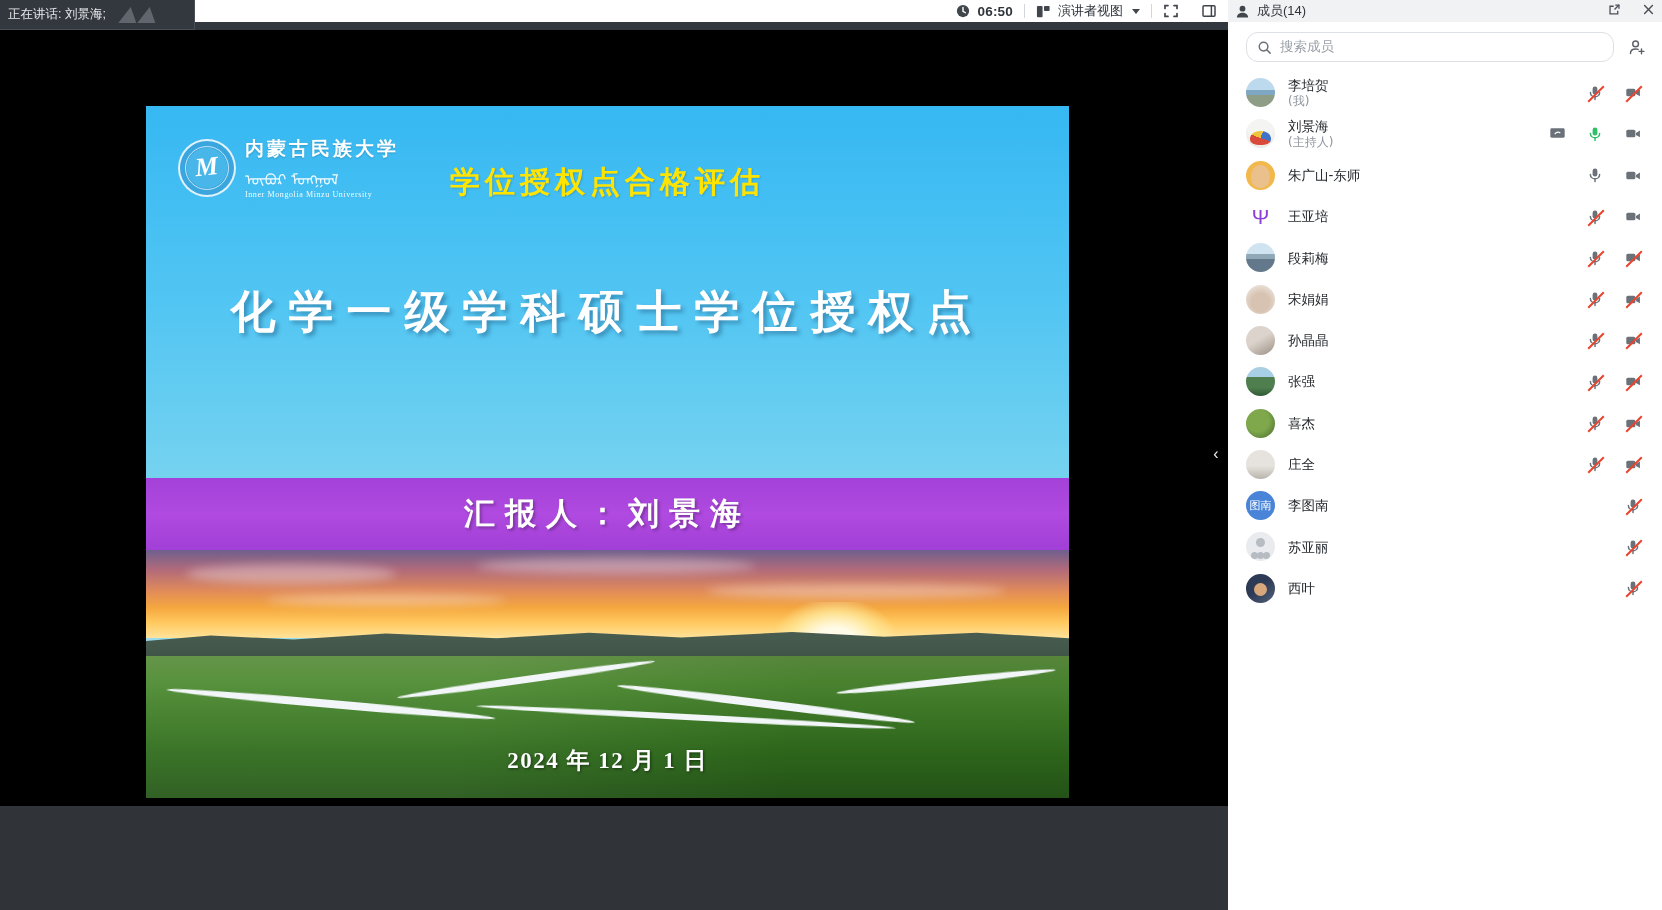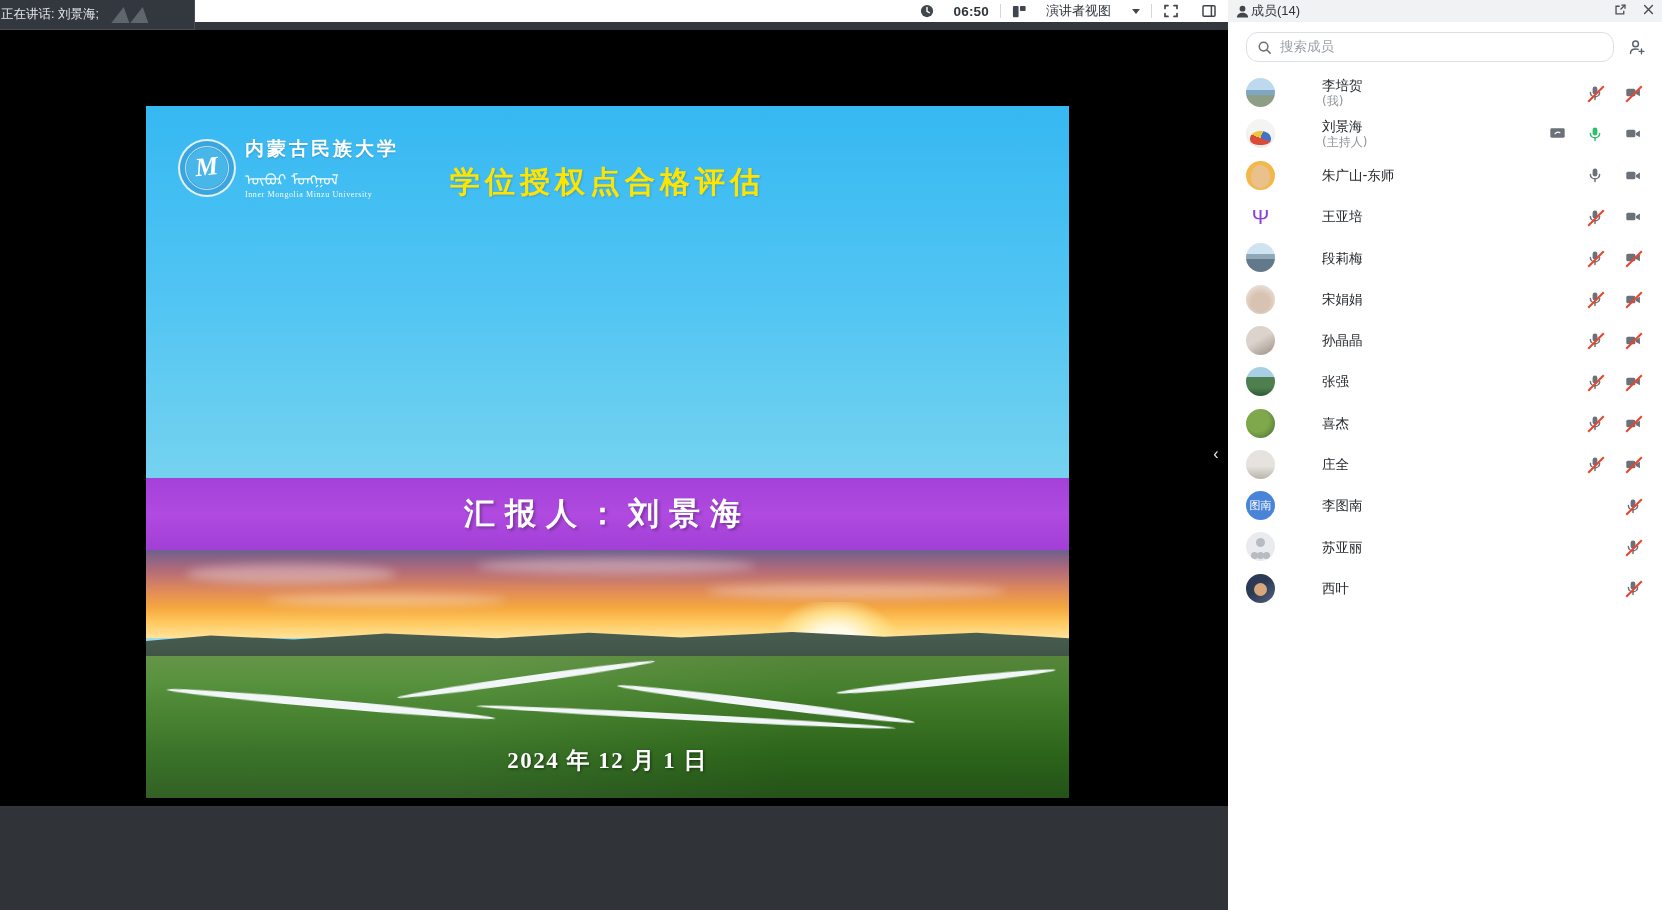--- a/index.html
+++ b/index.html
@@ -5,48 +5,48 @@
   * { margin:0; padding:0; box-sizing:border-box; }
   html,body { width:1662px; height:910px; overflow:hidden;
               font-family:"Liberation Sans","DejaVu Sans",sans-serif;
               background:#000; }
   #app { position:relative; width:1662px; height:910px; }
 
   
   .speaking-pill{
     position:absolute; left:0; top:0; width:195px; height:30px;
     background:#33373e; color:#e6e8eb; font-size:12.5px;
-    display:flex; align-items:center; padding-left:1px;
+    display:flex; align-items:center; padding-left:8px;
     border-right:1px solid #4a4f57; border-bottom:1px solid #4a4f57;
     z-index:40; overflow:hidden;
   }
   .speaking-pill .txt{ white-space:nowrap; }
   .speaking-pill .wave{ margin-left:14px; display:flex; gap:1px; opacity:.45; }
   .speaking-pill .wave i{ display:block; width:0; height:0;
      border-left:9px solid transparent; border-right:9px solid transparent;
      border-bottom:16px solid #9aa0a8; transform:skewX(-12deg);}
 
   
   .toolbar{
     position:absolute; left:195px; top:0; width:1033px; height:22px;
     background:#ffffff; display:flex; align-items:center;
     justify-content:flex-end; gap:0; z-index:35; color:#2f343b;
   }
-  .tb-group{ display:flex; align-items:center; gap:19px; padding:0 11px;
+  .tb-group{ display:flex; align-items:center; gap:7px; padding:0 11px;
              font-size:13px; white-space:nowrap; height:14px;}
   .tb-sep{ width:1px; height:14px; background:#d3d6da; }
   .tb-time{ font-weight:700; letter-spacing:.2px; font-size:13.5px; }
   .icon{ display:inline-block; line-height:0; }
   .caret{ width:0;height:0;border-left:4.5px solid transparent;
           border-right:4.5px solid transparent;border-top:5px solid #41464d;margin-left:2px;}
 
   
   .panel-head{
     position:absolute; left:1228px; top:0; width:434px; height:22px;
-    background:#f1f2f4; display:flex; align-items:center; gap:1px;
+    background:#f1f2f4; display:flex; align-items:center; gap:7px;
     padding-left:7px; z-index:36; color:#2f343b; font-size:13px;
   }
   .panel-head .spacer{ flex:1; }
   .panel-head .hbtn{ padding:0 7px; cursor:default; }
 
   
   .app-bg{ position:absolute; inset:0; background:#000; z-index:1; }
   .dark-top{ position:absolute; left:0; top:30px; width:1228px; height:50px;
              background:#000; z-index:2;}
   .dark-strip{ position:absolute; left:0; top:22px; width:1228px; height:8px;
@@ -125,21 +125,21 @@
   
   .members{ position:absolute; left:1228px; top:22px; width:434px; height:888px;
      background:#fff; z-index:30; display:flex; flex-direction:column;}
   .search-row{ display:flex; align-items:center; gap:10px; padding:10px 12px 8px 18px;}
   .search-box{ flex:1; height:30px; border:1px solid #dcdfe3; border-radius:12px;
      display:flex; align-items:center; gap:8px; padding:0 10px; background:#fff;}
   .search-box .ph{ color:#9aa0a8; font-size:13.5px; font-family:"DejaVu Sans",sans-serif;}
   .invite{ width:26px; height:26px; display:flex; align-items:center; justify-content:center;}
 
   .mlist{ flex:1; overflow:hidden; padding-top:2px; }
-  .mrow{ display:flex; align-items:center; height:41.3px; padding:0 20px 0 18px;gap:34px; }
+  .mrow{ display:flex; align-items:center; height:41.3px; padding:0 20px 0 18px; }
   .av{ width:29px; height:29px; border-radius:50%; flex:0 0 29px; overflow:hidden;
        position:relative; background:#cfd4da; }
   .mname{ margin-left:13px; flex:1; display:flex; flex-direction:column; line-height:1.22;}
   .mname .n{ font-size:13.5px; color:#24282d; font-family:"DejaVu Sans",sans-serif;}
   .mname .r{ font-size:12px; color:#8e949c; font-family:"DejaVu Sans",sans-serif;}
   .micons{ display:flex; align-items:center; gap:20px; }
   .micons.narrow{ gap:0; }
   .ic{ width:18px; height:18px; position:relative; display:flex;
        align-items:center; justify-content:center;}
   .slash{ position:absolute; left:-1px; top:50%; width:22px; height:2px;
@@ -261,20 +261,21 @@
           <span>M</span>
         </div>
         <div class="logo-txt">
           <div class="logo-cn">内蒙古民族大学</div>
           <div class="logo-mn">ᠥᠪᠥᠷ ᠮᠣᠩᠭᠣᠯ</div>
           <div class="logo-en">Inner Mongolia Minzu University</div>
         </div>
       </div>
       <div class="slide-sub">学位授权点合格评估</div>
       <div class="slide-title">
+        <div>化学一级学科硕士学位授权点</div>
       </div>
     </div>
 
     <div class="band">
       <div class="band-txt">汇报人：刘景海</div>
     </div>
 
     <div class="photo">
       <div class="sky"></div>
       <div class="sun"></div>

